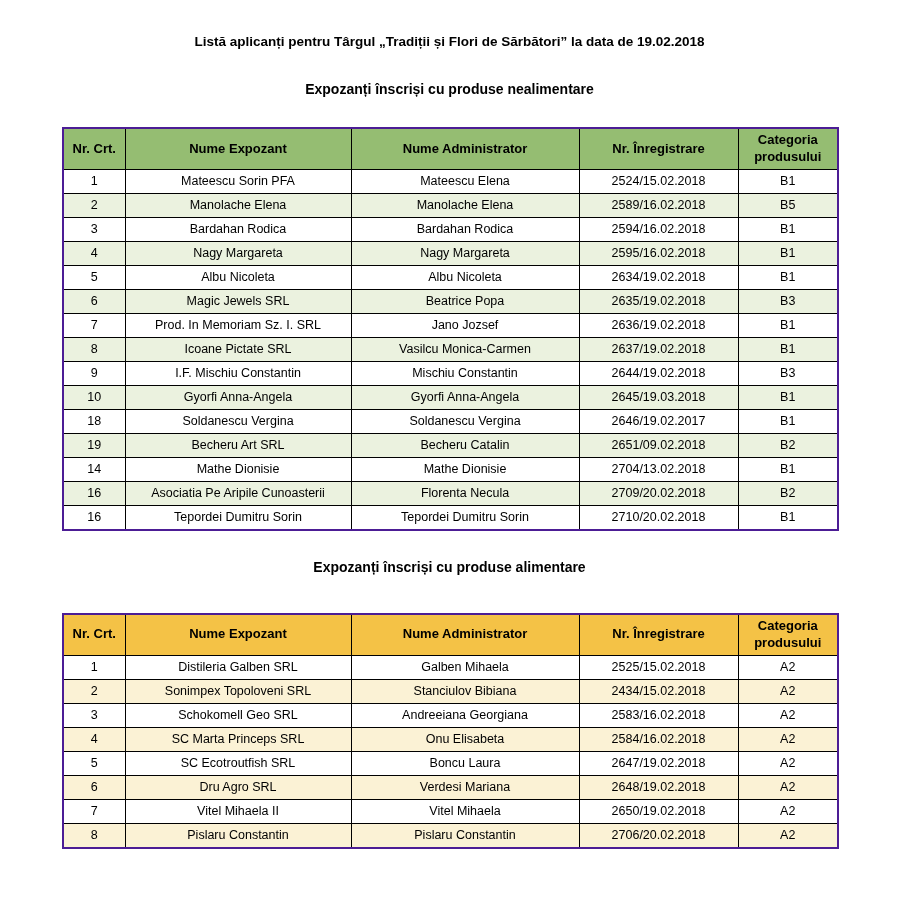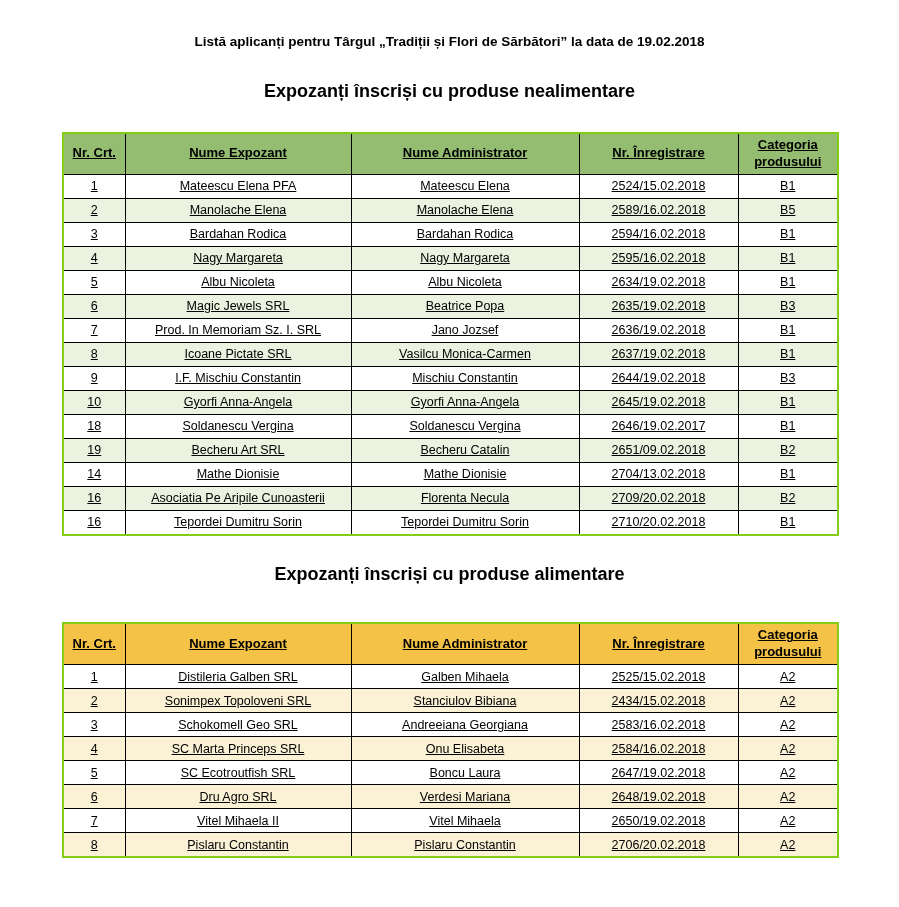--- a/index.html
+++ b/index.html
@@ -20,35 +20,34 @@
     width: 899px;
   }
   .title {
     font-size: 13.5px;
     font-weight: bold;
     text-align: center;
     margin: 34px 0 0 0;
     line-height: 1.2;
   }
   .subtitle {
-    font-size: 18px;
+    font-size: 14px;
     font-weight: bold;
     text-align: center;
     margin: 31px 0 29px 0;
     line-height: 1.2;
   }
   .section-2 .subtitle {
     margin: 28px 0 37px 0;
   }
   table.list {
     border-collapse: collapse;
     table-layout: fixed;
     width: 775px;
-    border: 2px solid #84cc16;
-    text-decoration: underline;
+    border: 2px solid #4c1d95;
   }
   table.list th {
     background: var(--header-bg);
     border: 1px solid #000;
     font-size: 13px;
     font-weight: bold;
     text-align: center;
     vertical-align: middle;
     height: 38px;
     padding: 1px 6px;
@@ -96,21 +95,21 @@
             <th>Nr. Crt.</th>
             <th>Nume Expozant</th>
             <th>Nume Administrator</th>
             <th>Nr. Înregistrare</th>
             <th>Categoria produsului</th>
           </tr>
       </thead>
       <tbody>
           <tr>
             <td>1</td>
-            <td>Mateescu Elena PFA</td>
+            <td>Mateescu Sorin PFA</td>
             <td>Mateescu Elena</td>
             <td>2524/15.02.2018</td>
             <td>B1</td>
           </tr>
           <tr>
             <td>2</td>
             <td>Manolache Elena</td>
             <td>Manolache Elena</td>
             <td>2589/16.02.2018</td>
             <td>B5</td>
@@ -161,21 +160,21 @@
             <td>9</td>
             <td>I.F. Mischiu Constantin</td>
             <td>Mischiu Constantin</td>
             <td>2644/19.02.2018</td>
             <td>B3</td>
           </tr>
           <tr>
             <td>10</td>
             <td>Gyorfi Anna-Angela</td>
             <td>Gyorfi Anna-Angela</td>
-            <td>2645/19.02.2018</td>
+            <td>2645/19.03.2018</td>
             <td>B1</td>
           </tr>
           <tr>
             <td>18</td>
             <td>Soldanescu Vergina</td>
             <td>Soldanescu Vergina</td>
             <td>2646/19.02.2017</td>
             <td>B1</td>
           </tr>
           <tr>

